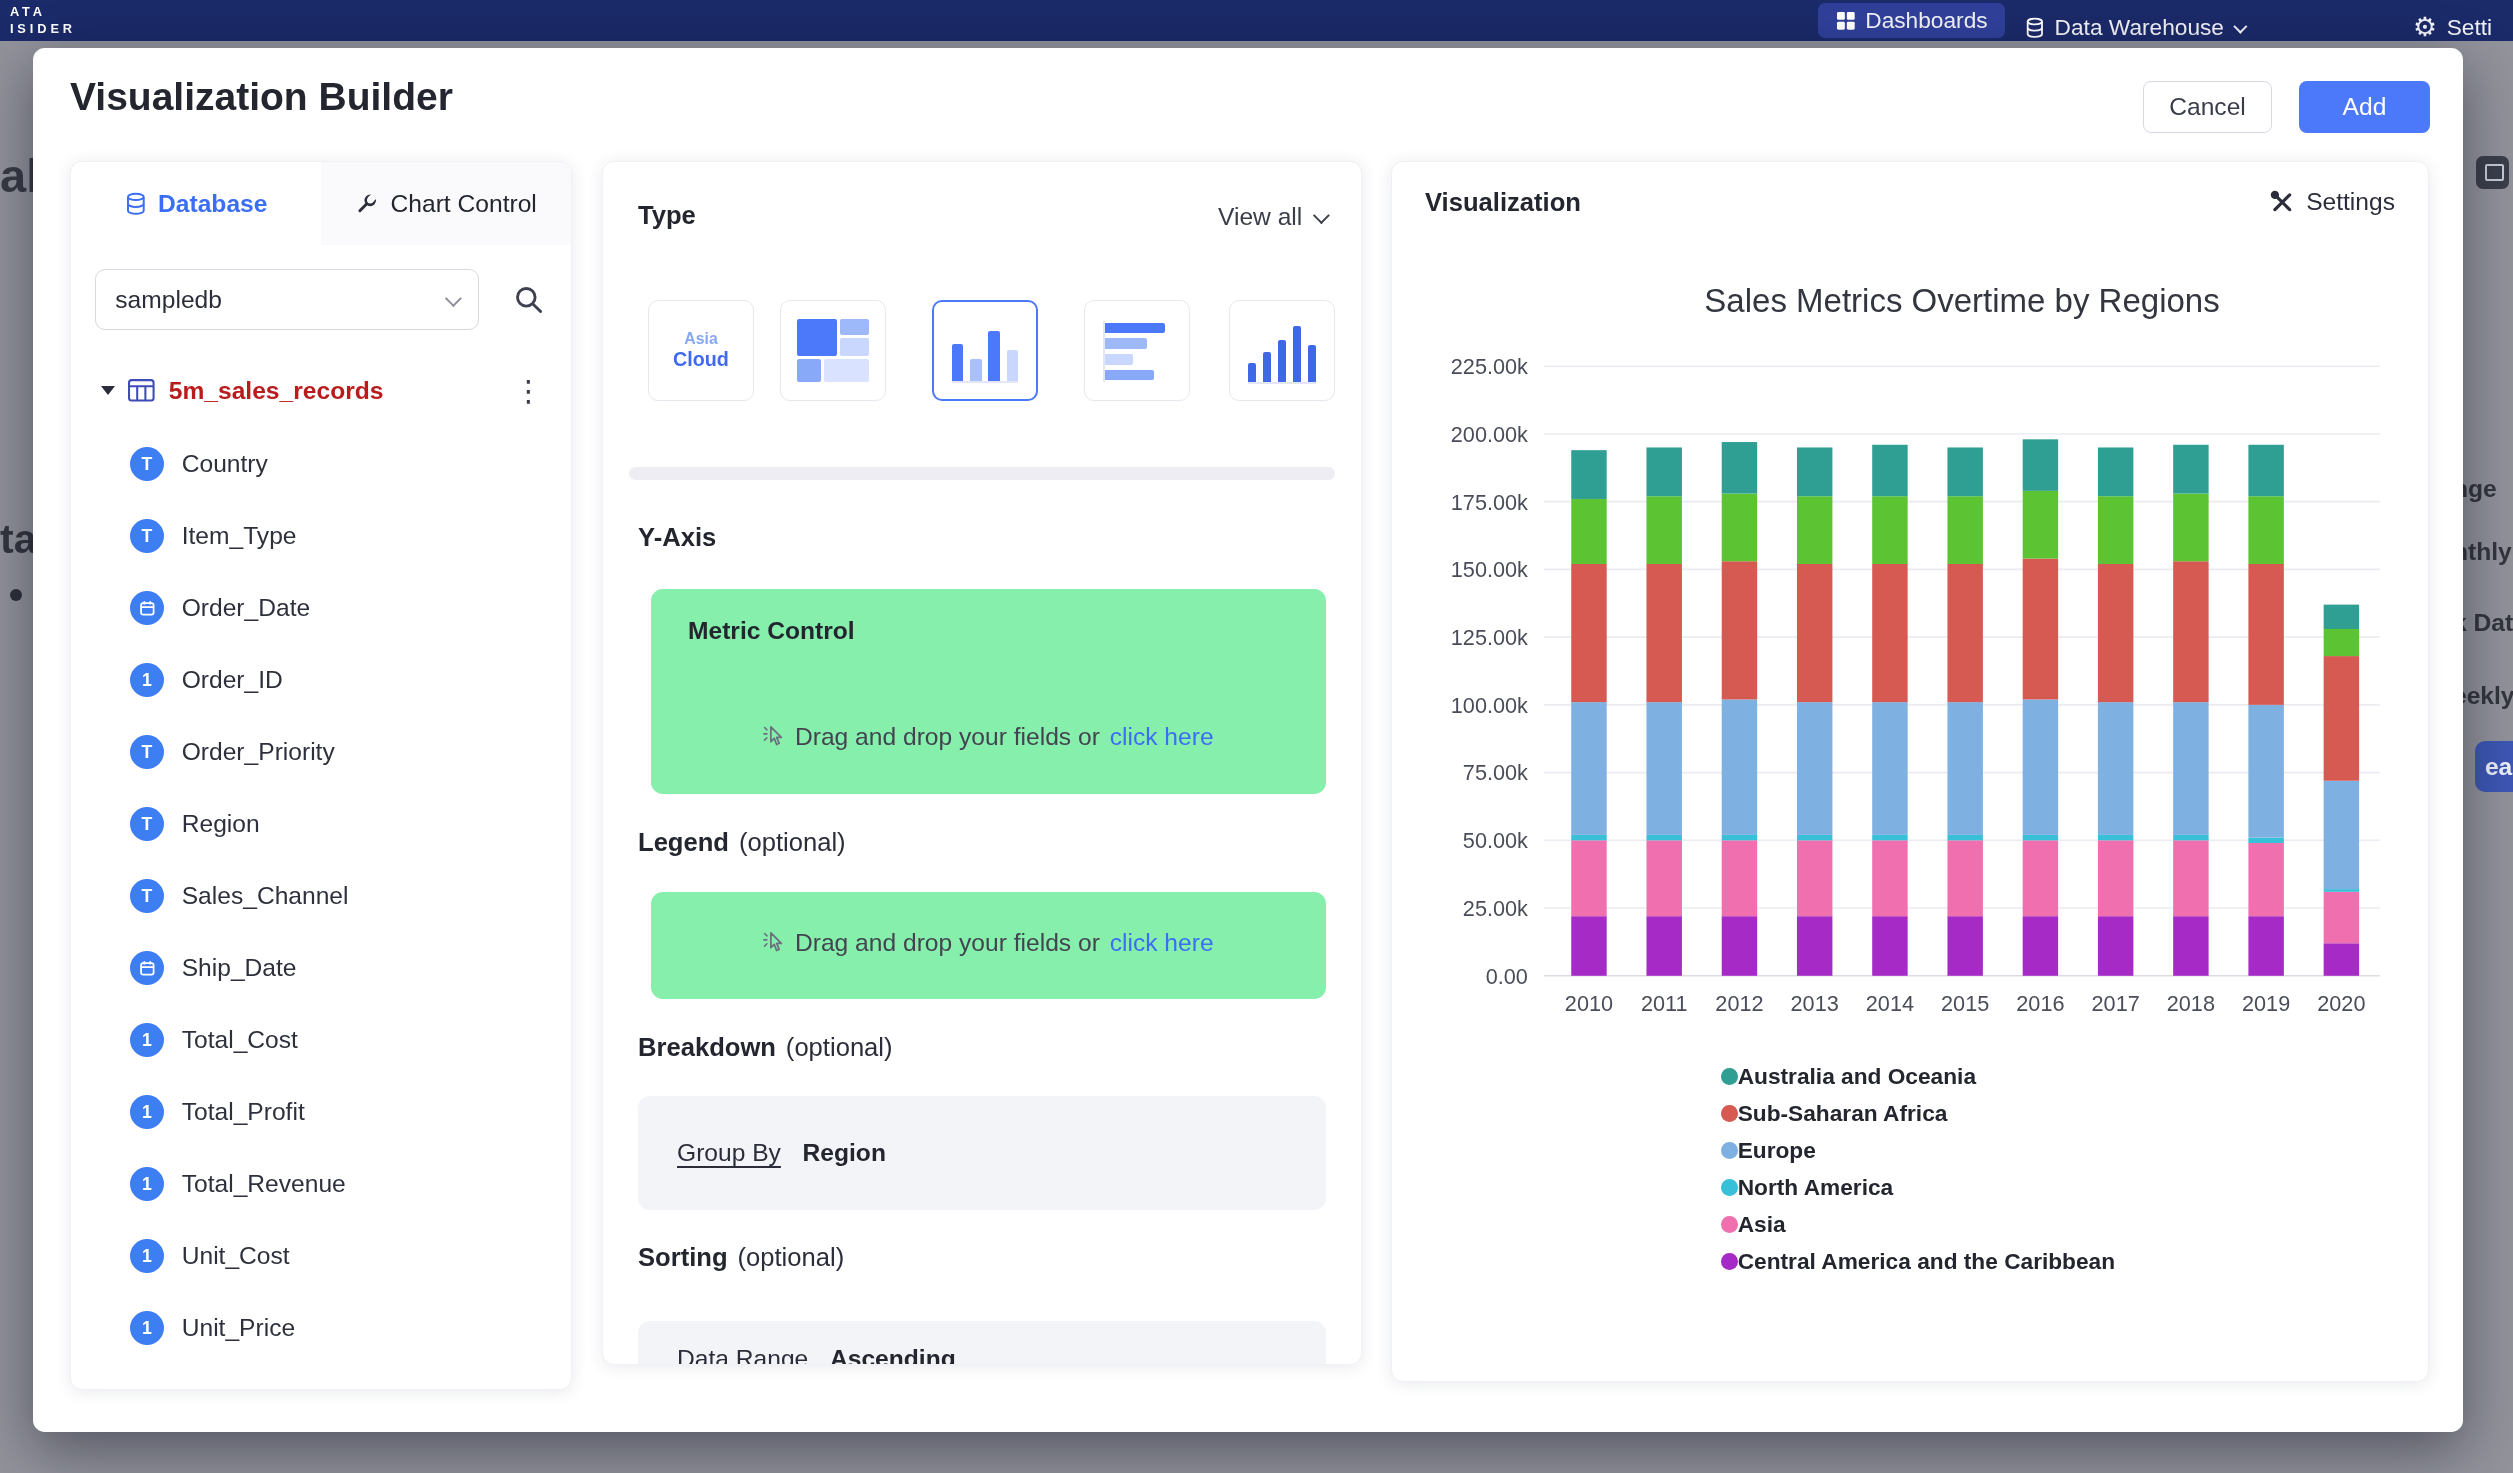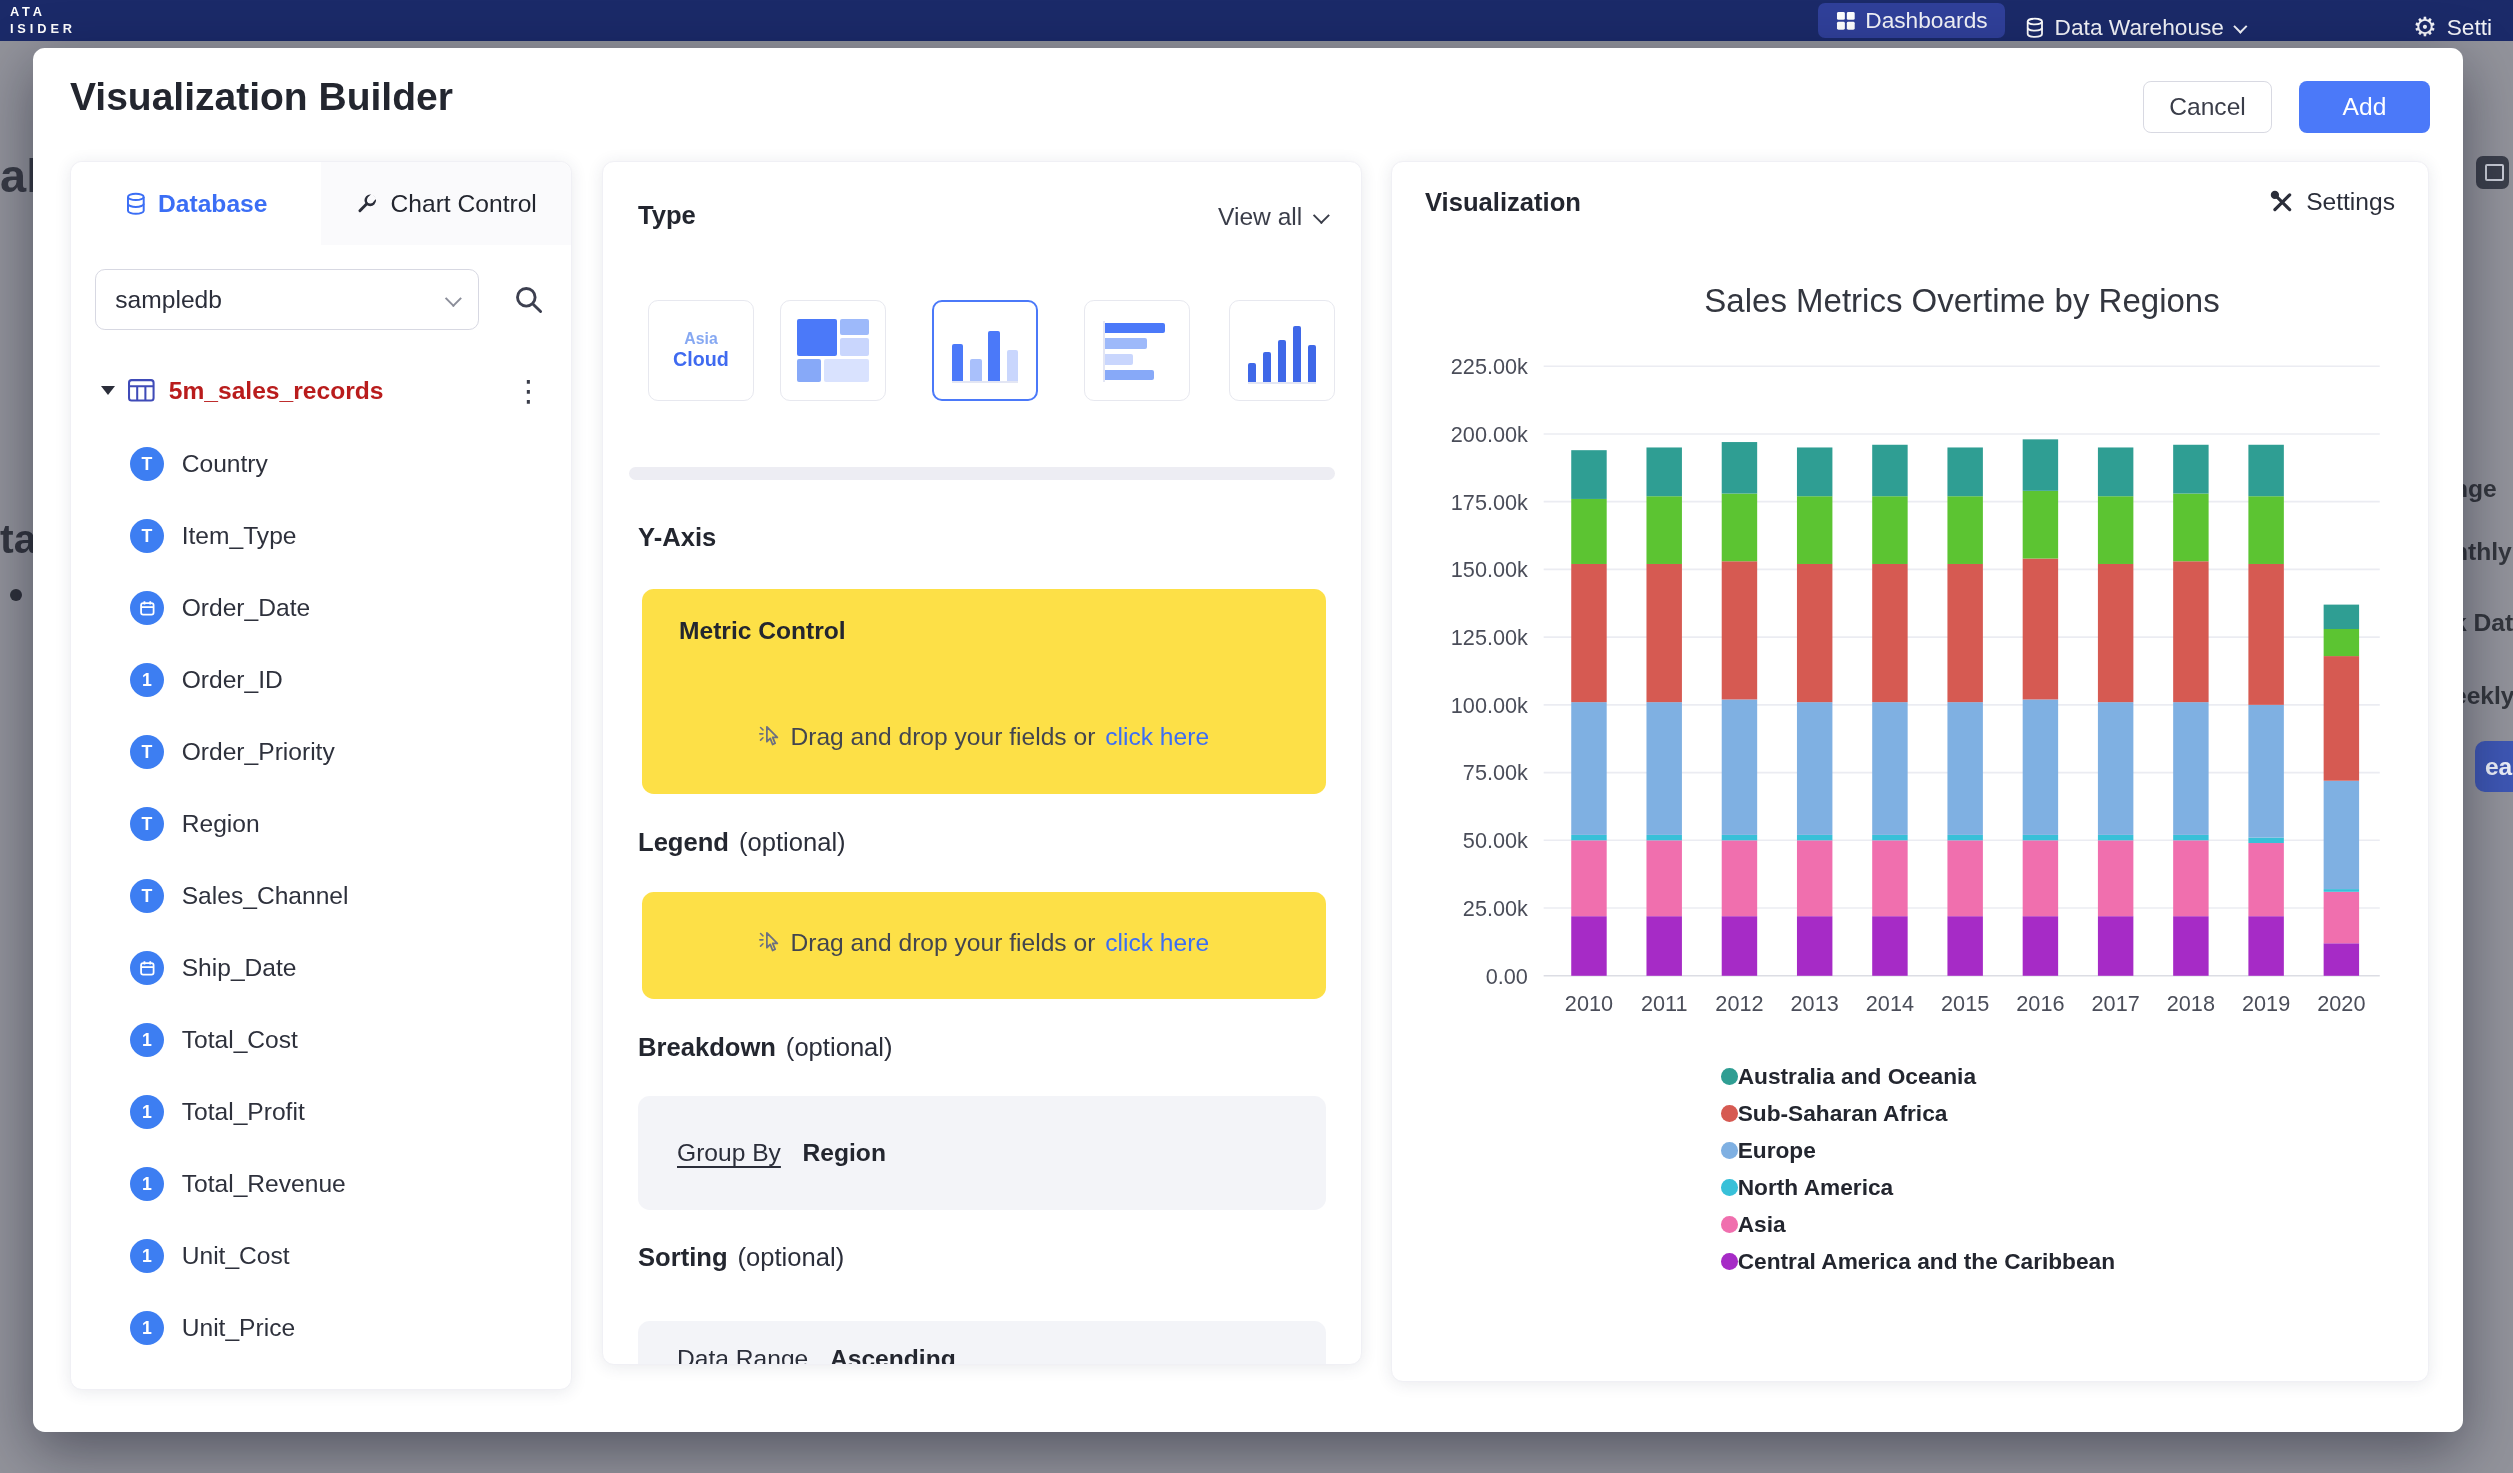--- a/index.html
+++ b/index.html
@@ -70,21 +70,21 @@
   .tm .b2{right:0;top:0;width:40%;height:26%;background:#9db9fa;}
   .tm .c{right:0;top:30%;width:40%;height:28%;background:#c9d6fd;}
   .tm .d{left:0;bottom:0;width:34%;height:36%;background:#87a9f8;}
   .tm .e{left:38%;bottom:0;width:62%;height:36%;background:#d9e2fe;}
   .mini-bars{position:absolute;left:17.7px;right:17.7px;top:17.7px;bottom:15.8px;display:flex;align-items:flex-end;gap:6.9px;border-bottom:2px solid #e3e6f4;}
   .mini-bars span{flex:1;border-radius:2px 2px 0 0;}
   .mini-rows{position:absolute;left:17.7px;right:13.8px;top:19.7px;bottom:17.7px;border-left:2px solid #e3e6f4;display:flex;flex-direction:column;justify-content:space-between;padding:2px 0;}
   .mini-rows span{height:10.8px;border-radius:0 2px 2px 0;display:block;}
   .h-scroll{position:absolute;left:25.6px;right:25.6px;top:305px;height:12.8px;border-radius:6.9px;background:#ededf3;cursor:pointer;}
   .y-axis-h{top:361px;font-weight:bold;}
-  .drop-card{position:absolute;left:39px;right:35px;background:#fde047;border-radius:11.8px;}
+  .drop-card{position:absolute;left:48px;right:35px;background:#86efac;border-radius:11.8px;}
   .metric-card{top:427px;height:205px;}
   .card-title{position:absolute;left:37px;top:27.6px;font-size:24.6px;font-weight:bold;color:#23262f;}
   .drop-line{position:absolute;left:0;right:0;display:flex;align-items:center;justify-content:center;gap:9.9px;font-size:24.6px;color:#42454f;}
   .metric-card .drop-line{top:134px;}
   .legend-h{top:666px;}
   .legend-card{top:730px;height:107px;}
   .legend-card .drop-line{top:37px;}
   .click-link{color:#3c6ef5;cursor:pointer;}
   .breakdown-h{top:871px;}
   .value-card{position:absolute;left:35px;right:35px;background:#f3f4f8;border-radius:11.8px;display:flex;align-items:center;padding-left:39px;box-sizing:border-box;gap:21.7px;}

